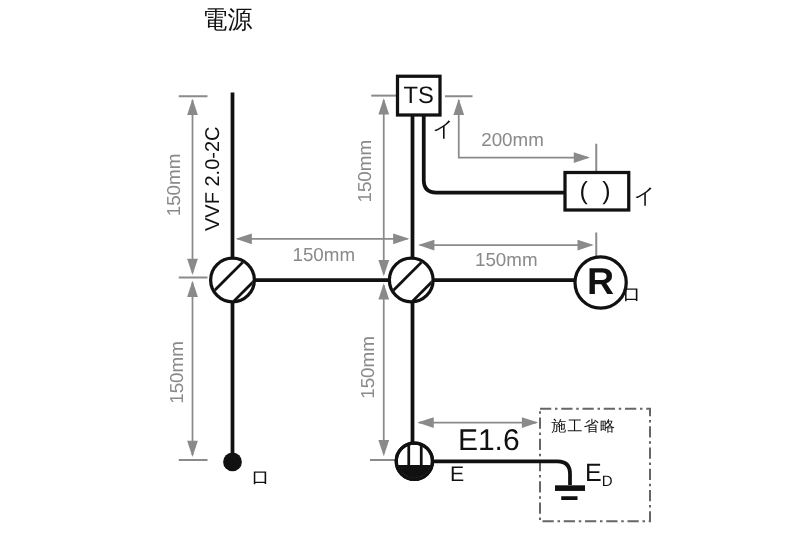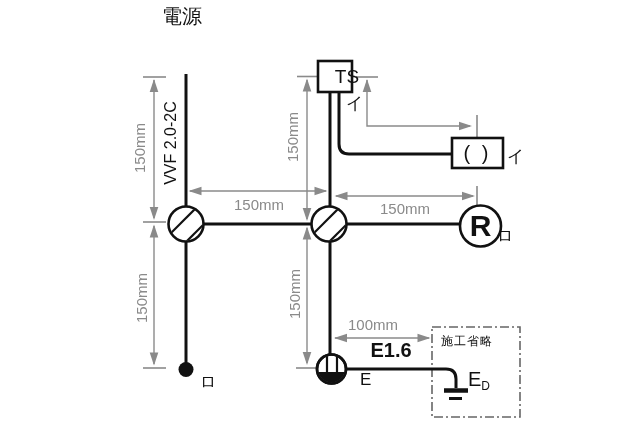--- a/index.html
+++ b/index.html
@@ -8,21 +8,21 @@
     font-family:"Liberation Sans","DejaVu Sans",sans-serif;color:#111;
   }
   #stage svg{position:absolute;left:0;top:0;}
   .lbl{position:absolute;white-space:nowrap;color:#111;}
   .dim{color:#8a8a8a;font-size:15px;text-align:center;}
   .rot{transform:rotate(-90deg);}
   .center{display:flex;align-items:center;justify-content:center;text-align:center;}
   .src{line-height:23px;font-size:19px;}
   .src .first{font-size:20px;}
   .mark{font-size:16px;}
-  .symtxt{font-size:19px;margin-left:12px;}
+  .symtxt{font-size:19px;}
   sub.ed{font-size:12px;vertical-align:-4px;}
 </style>
 </head>
 <body>
 
 <div id="stage">
 
   <svg width="640" height="427" viewBox="0 0 640 427">
     <defs>
       <clipPath id="clip-jb1">
@@ -154,36 +154,36 @@
   </div>
 
   <div class="lbl rot" style="left:116px;top:134px;width:110px;height:18px;font-size:16px;text-align:center;">VVF 2.0-2C</div>
 
   <div class="lbl dim rot" style="left:111px;top:140px;width:56px;height:16px;">150mm</div>
   <div class="lbl dim rot" style="left:113px;top:290px;width:56px;height:16px;">150mm</div>
   <div class="lbl dim rot" style="left:264px;top:129px;width:56px;height:16px;">150mm</div>
   <div class="lbl dim rot" style="left:266px;top:286px;width:56px;height:16px;">150mm</div>
   <div class="lbl dim" style="left:224px;top:196px;width:70px;">150mm</div>
   <div class="lbl dim" style="left:370px;top:200px;width:70px;">150mm</div>
-  <div class="lbl dim" style="left:338px;top:316px;width:70px;">100mm</div>
+  <div class="lbl dim" style="left:375px;top:104px;width:70px;">200mm</div>
 
   <div class="lbl center symtxt" style="left:318px;top:61px;width:34px;height:31px;">TS</div>
   <div class="lbl mark" style="left:346px;top:92px;font-size:17px;">イ</div>
 
   <div class="lbl center" style="left:452px;top:138px;width:51px;height:30px;font-size:20px;letter-spacing:3px;">( )</div>
   <div class="lbl mark" style="left:507px;top:145px;font-size:17px;">イ</div>
 
   <div class="lbl center" style="left:460px;top:205px;width:41px;height:42px;font-size:30px;font-weight:bold;">R</div>
   <div class="lbl mark" style="left:497px;top:226px;">ロ</div>
 
   <div class="lbl mark" style="left:200px;top:372px;">ロ</div>
 
   <div class="lbl" style="left:360px;top:370px;font-size:17px;">E</div>
 
-  <div class="lbl" style="left:356px;top:339px;width:70px;font-size:20px;text-align:center;font-weight:bold;">E1.6</div>
+  <div class="lbl" style="left:356px;top:339px;width:70px;font-size:24px;text-align:center;">E1.6</div>
 
   <div class="lbl" style="left:441px;top:333px;font-size:12px;letter-spacing:1px;">施工省略</div>
 
   <div class="lbl" style="left:468px;top:368px;font-size:20px;">
     <span>E</span><sub class="ed">D</sub>
   </div>
 
 </div>
 
 </body></html>

